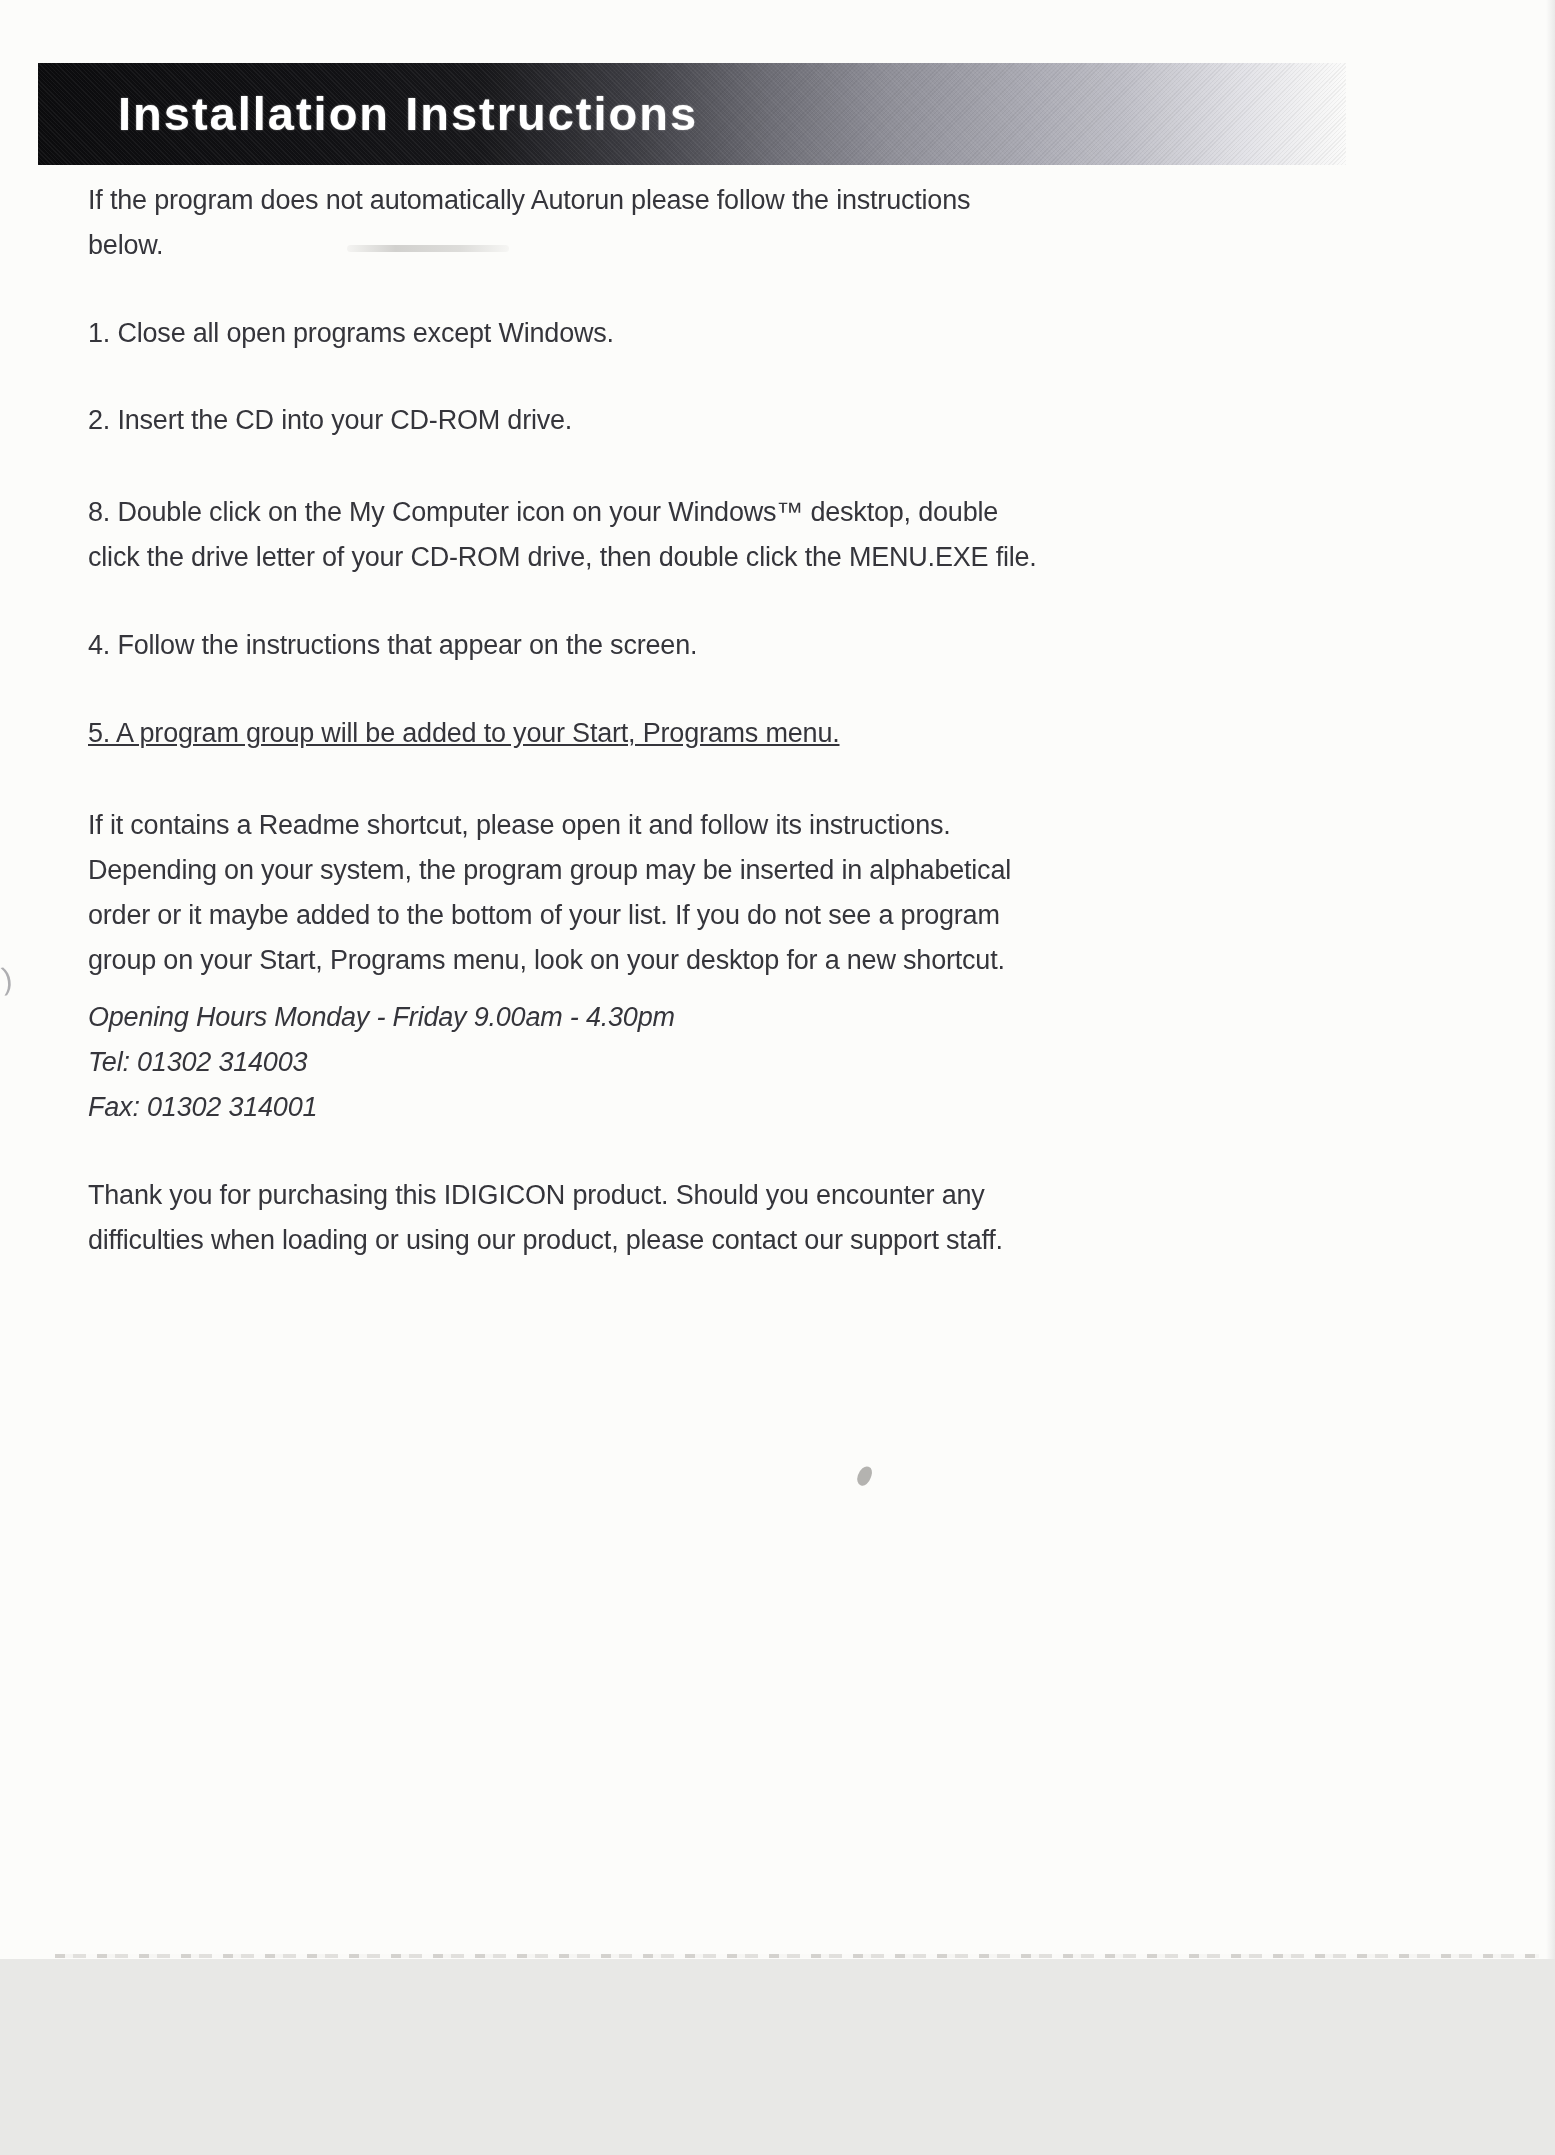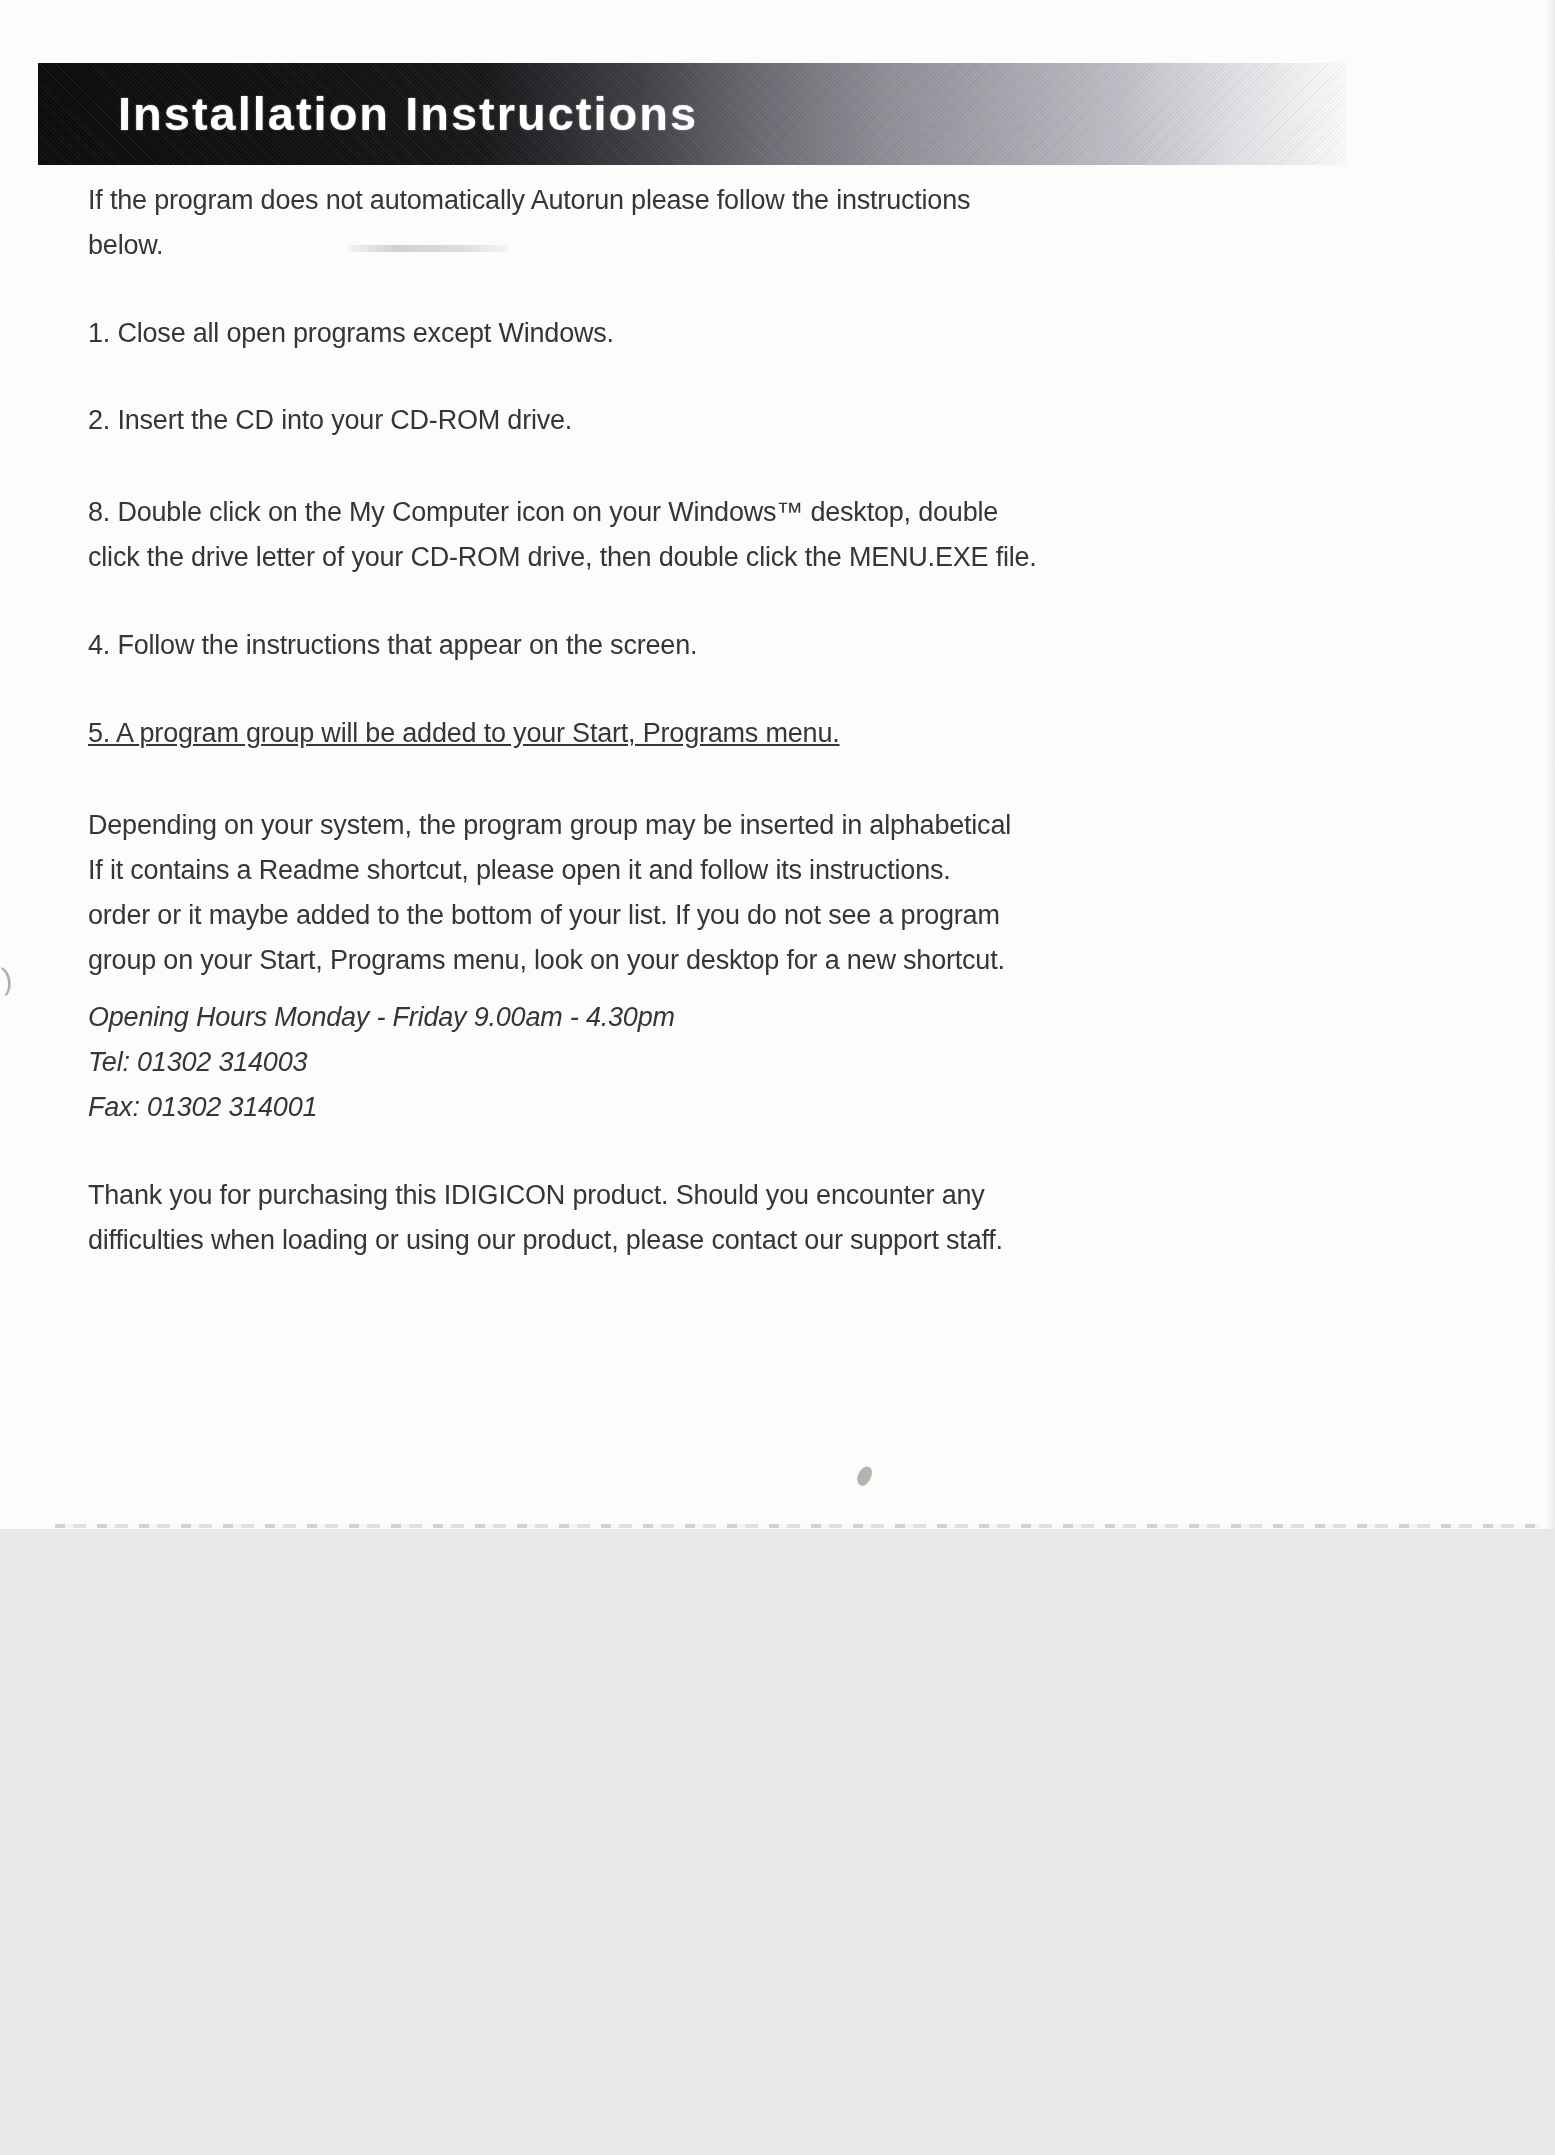--- a/index.html
+++ b/index.html
@@ -1,18 +1,18 @@
 <!DOCTYPE html>
 <html><head>
 <meta charset="utf-8">
 <style>
   html,body{margin:0;padding:0;background:#e8e8e6;}
   .page{
     position:relative;
-    width:1555px;height:1529px;
+    width:1555px;height:1959px;
     background:#fcfcfa;
     font-family:"Liberation Sans",sans-serif;
     color:#35353b;
     overflow:hidden;
     box-sizing:border-box;
   }
   .page::after{
     content:"";position:absolute;top:0;right:0;width:9px;height:100%;
     background:linear-gradient(90deg,rgba(120,120,125,0) 0%,rgba(120,120,125,.14) 100%);
     pointer-events:none;
@@ -114,22 +114,22 @@
 
     <p class="para step-4">
       <span class="ln">4. Follow the instructions that appear on the screen.</span>
     </p>
 
     <p class="para step-5">
       <span class="ln">5. A program group will be added to your Start, Programs menu.</span>
     </p>
 
     <p class="para note">
+      <span class="ln">If it contains a Readme shortcut, please open it and follow its instructions.</span>
       <span class="ln">Depending on your system, the program group may be inserted in alphabetical</span>
-      <span class="ln">If it contains a Readme shortcut, please open it and follow its instructions.</span>
       <span class="ln">order or it maybe added to the bottom of your list. If you do not see a program</span>
       <span class="ln">group on your Start, Programs menu, look on your desktop for a new shortcut.</span>
     </p>
   </div>
 
 
   <div class="content">
     <p class="para contact">
       <span class="ln">Opening Hours Monday - Friday 9.00am - 4.30pm</span>
       <span class="ln">Tel: 01302 314003</span>

